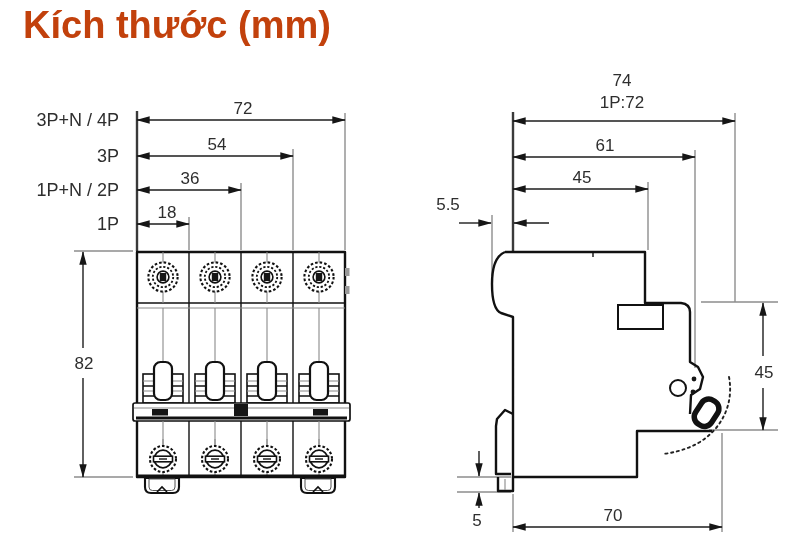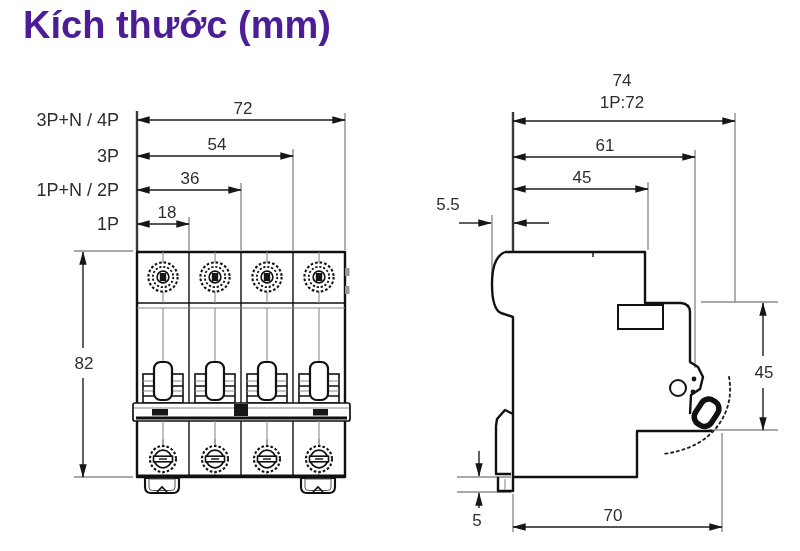--- a/index.html
+++ b/index.html
@@ -19,21 +19,21 @@
   .thin{stroke:#111;stroke-width:1.4;fill:none;}
   .gthin{stroke:#8a8a8a;stroke-width:1.1;fill:none;}
   .whitefill{fill:#fff;}
   .dark{fill:#161616;stroke:none;}
   .dots{stroke:#222;stroke-width:1.9;stroke-dasharray:2.2 3.6;fill:none;stroke-linecap:round;}
 </style>
 </head>
 <body>
 
 <div class="page">
-  <h1 class="page-title" style="color: #4c1d95;">Kích thước (mm)</h1>
+  <h1 class="page-title" style="color: #c2410c;">Kích thước (mm)</h1>
 
   <svg width="800" height="551" viewBox="0 0 800 551">
     <defs>
       <marker id="arr" viewBox="0 0 14 9" refX="13.2" refY="4.5" markerWidth="14" markerHeight="9" markerUnits="userSpaceOnUse" orient="auto-start-reverse">
         <path d="M0.5,0.8 L14,4.5 L0.5,8.2 Z" fill="#161616"></path>
       </marker>
 
       <g id="screw-top">
         <line x1="0" y1="-25" x2="0" y2="26" class="gthin"></line>
         <circle r="14.6" class="whitefill" stroke="#111" stroke-width="2.1" stroke-dasharray="2.6 2"></circle>

